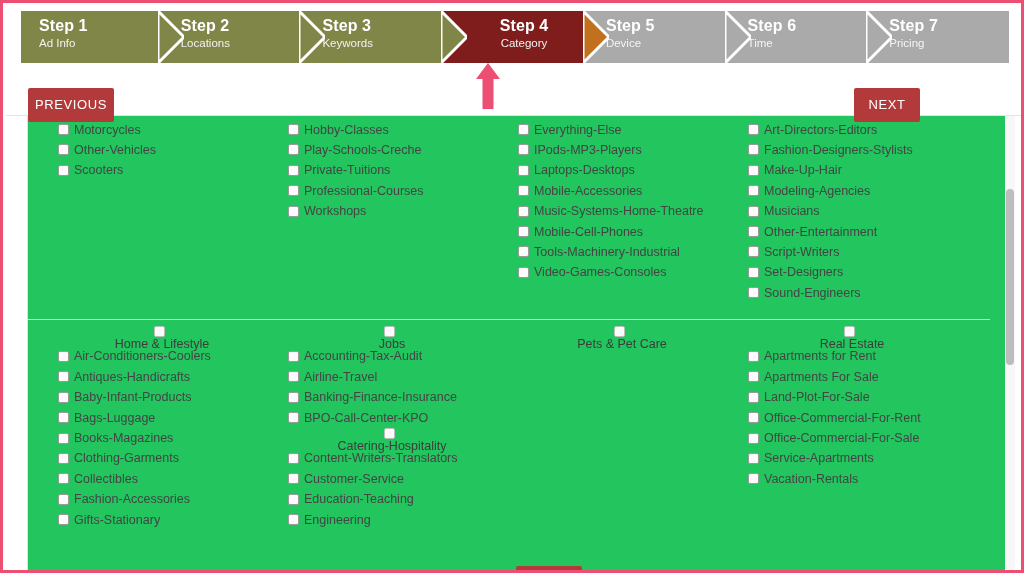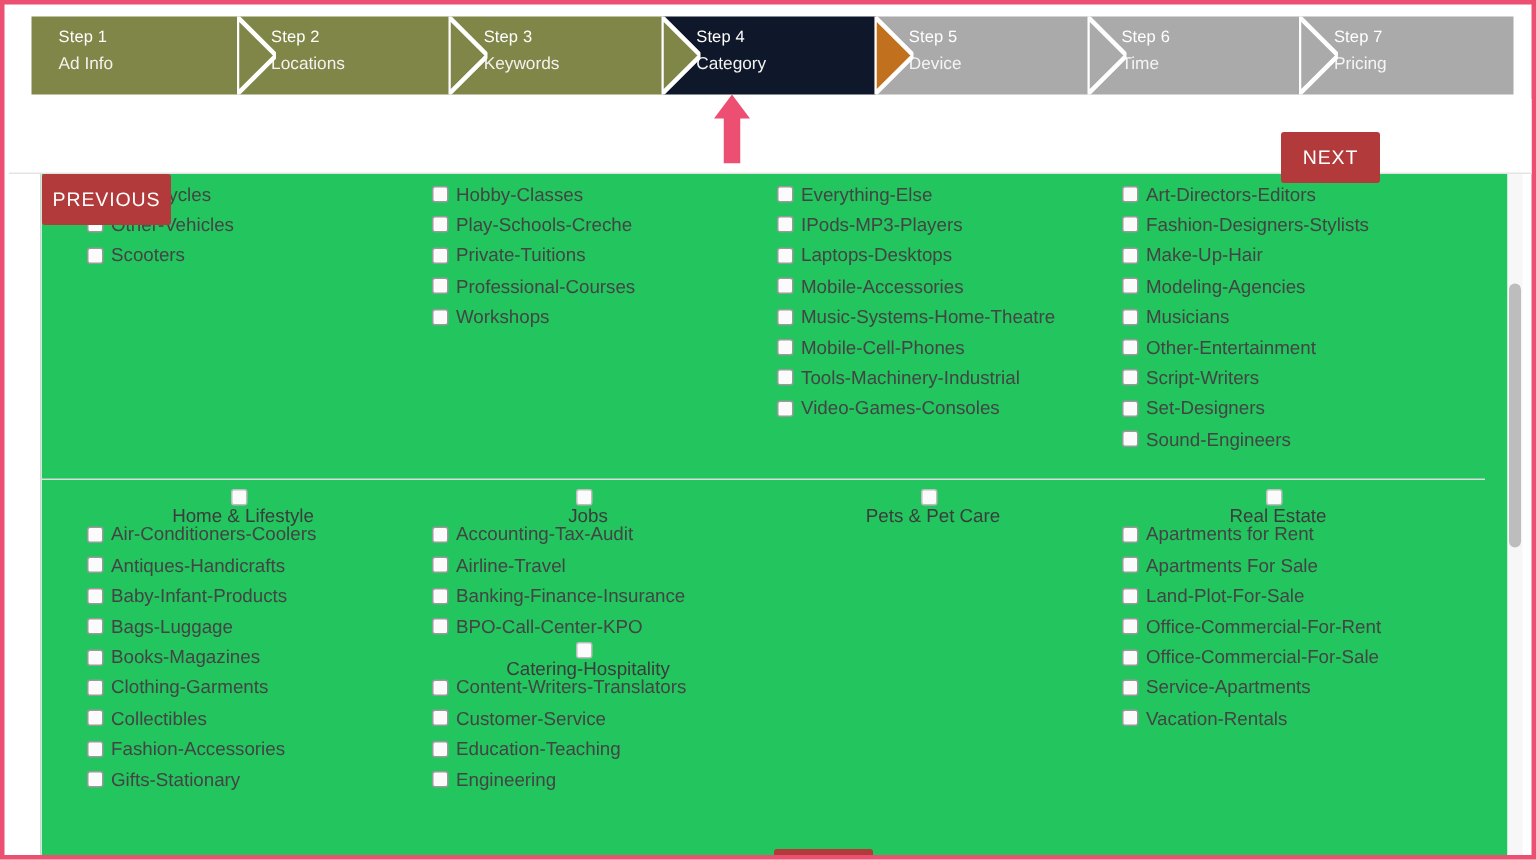--- a/index.html
+++ b/index.html
@@ -40,40 +40,40 @@
     position: relative;
     flex: 1 1 0;
     height: 52px;
     background: #808548;
     color: #ffffff;
     box-sizing: border-box;
     padding: 7px 0 0 22px;
     overflow: visible;
   }
   .step .st-title {
-    font-size: 11px;
-    font-weight: normal;
+    font-size: 16px;
+    font-weight: bold;
     line-height: 15px;
     letter-spacing: 0.1px;
   }
   .step .st-sub {
     font-size: 11.5px;
     line-height: 16px;
     color: #f2f2ee;
     margin-top: 2px;
   }
   .step .chev {
     position: absolute;
     right: -25px;
     top: 0;
     width: 26px;
     height: 52px;
     z-index: 3;
   }
-  .step.active { background: #0f172a; }
+  .step.active { background: #7f1d1d; text-align: center; }
   .step.inactive { background: #aaaaaa; }
   .step.inactive .st-sub { color: #f4f4f4; }
   .step:first-child { padding-left: 18px; }
 
   
   #navrow {
     position: absolute;
     left: 3px;
     top: 63px;
     width: 1018px;
@@ -90,21 +90,21 @@
     letter-spacing: 0.6px;
     border: 0;
     border-radius: 2px;
     padding: 0;
     height: 34px;
     line-height: 34px;
     text-align: center;
     cursor: pointer;
     font-family: "Liberation Sans", sans-serif;
   }
-  #btn-previous { left: 22px; top: 22px; width: 86px; margin-top: 28px; }
+  #btn-previous { left: 22px; top: 22px; width: 86px; }
   #btn-next     { left: 848px; top: 22px; width: 66px; }
 
   
   #pointer-arrow {
     position: absolute;
     left: 472px;
     top: 60px;
     width: 26px;
     height: 46px;
     z-index: 60;

